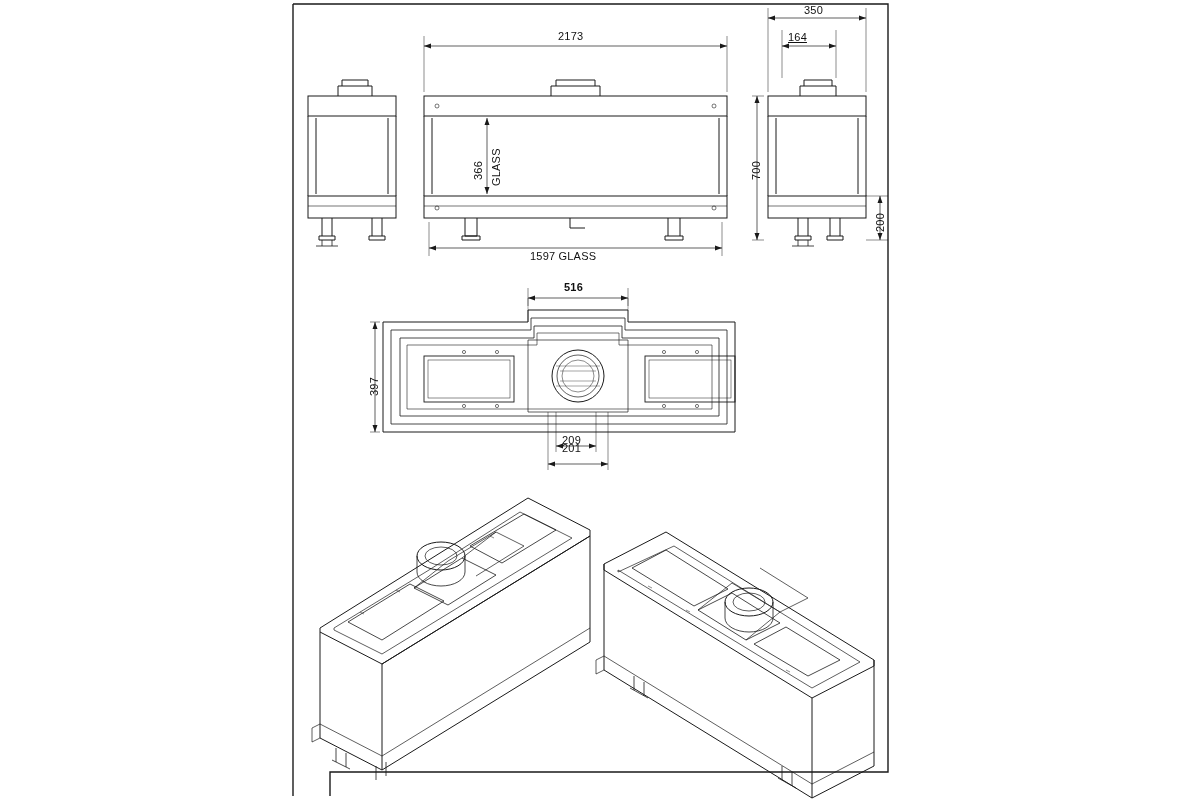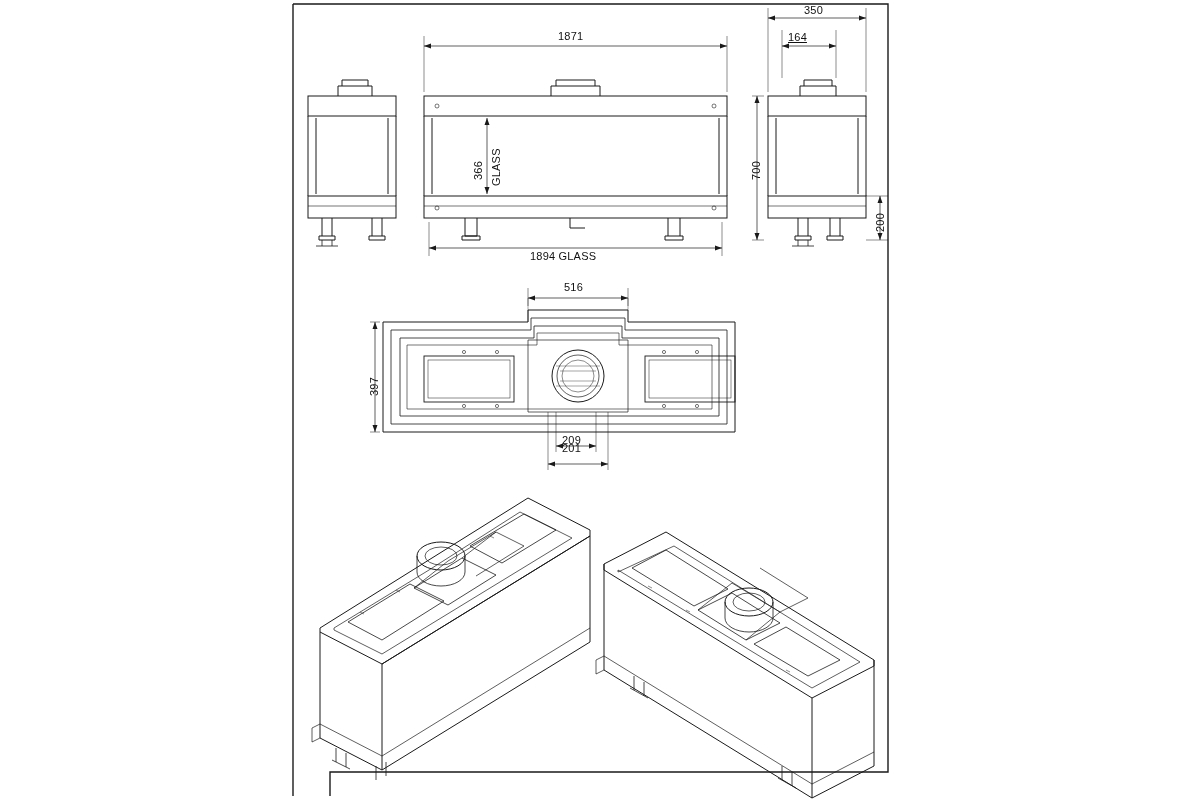--- a/index.html
+++ b/index.html
@@ -282,37 +282,37 @@
       <path d="M 782 766 L 782 780 M 792 772 L 792 786" stroke-width="0.8"></path>
       <path d="M 778 778 L 796 788" stroke-width="0.8"></path>
 
       <g stroke-width="0.5">
         <path d="M 648 586 L 652 588 M 686 610 L 690 612 M 786 670 L 790 672"></path>
       </g>
     </g>
 
   </svg>
 
-  <div class="dimlabel" style="left:558px; top:30px;">1871</div>
+  <div class="dimlabel" style="left:558px; top:30px;">2173</div>
 
   <div class="dimlabel vert" style="left:472px; top:180px;">366</div>
 
   <div class="dimlabel vert" style="left:490px; top:186px;">GLASS</div>
 
-  <div class="dimlabel" style="left:530px; top:250px;">1894 GLASS</div>
+  <div class="dimlabel" style="left:530px; top:250px;">1597 GLASS</div>
 
   <div class="dimlabel" style="left:804px; top:4px;">350</div>
 
   <div class="dimlabel" style="left:788px; top:31px;text-decoration:underline;">164</div>
 
   <div class="dimlabel vert" style="left:750px; top:180px;">700</div>
 
   <div class="dimlabel vert" style="left:874px; top:232px;">200</div>
 
-  <div class="dimlabel" style="left:564px; top:281px;">516</div>
+  <div class="dimlabel" style="left:564px; top:281px;font-weight:bold;">516</div>
 
   <div class="dimlabel vert" style="left:368px; top:396px;">397</div>
 
   <div class="dimlabel" style="left:562px; top:434px;">209</div>
 
   <div class="dimlabel" style="left:562px; top:442px;">201</div>
 
 </div>
 
 </body></html>

